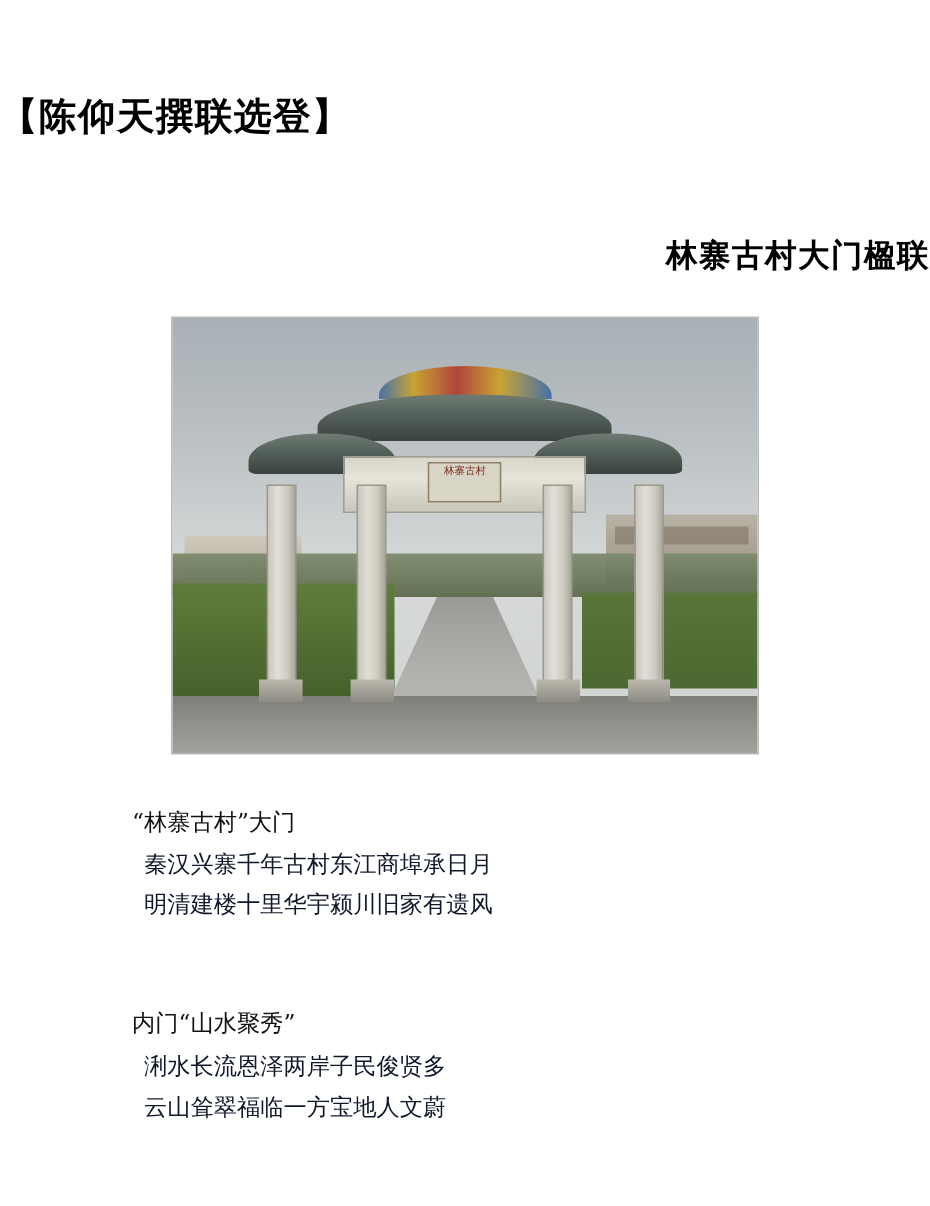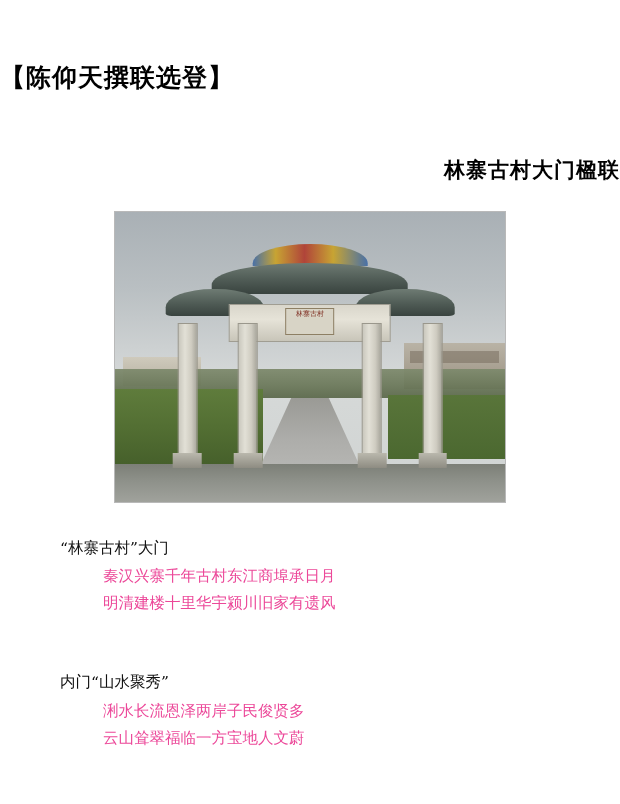--- a/index.html
+++ b/index.html
@@ -209,34 +209,33 @@
     left: 30%;
     right: 30%;
     top: 5%;
     height: 9%;
     background: linear-gradient(90deg, #3f6aa5 0%, #c9a227 20%, #b03a2e 45%, #c9a227 70%, #3f6aa5 100%);
     border-radius: 50% 50% 0 0 / 90% 90% 0 0;
     opacity: .92;
   }
   .body-text {
     margin-top: 30px;
-    padding-left: 60px;
+    padding-left: 88px;
     padding-right: 60px;
     font-size: 15.5px;
     line-height: 1.95;
     font-family: "DejaVu Serif", "Liberation Serif", serif;
     color: #111;
   }
   .couplet {
-    padding-left: 57px;
+    padding-left: 96px;
     font-size: 15.5px;
     line-height: 1.75;
     font-family: "DejaVu Serif", "Liberation Serif", serif;
-    color: #ec4899;
-    margin-left: 46px;
+    color: #0f172a;
   }
   .gap {
     height: 20px;
   }
 </style>
 </head>
 <body>
 
 <div class="page">
 

